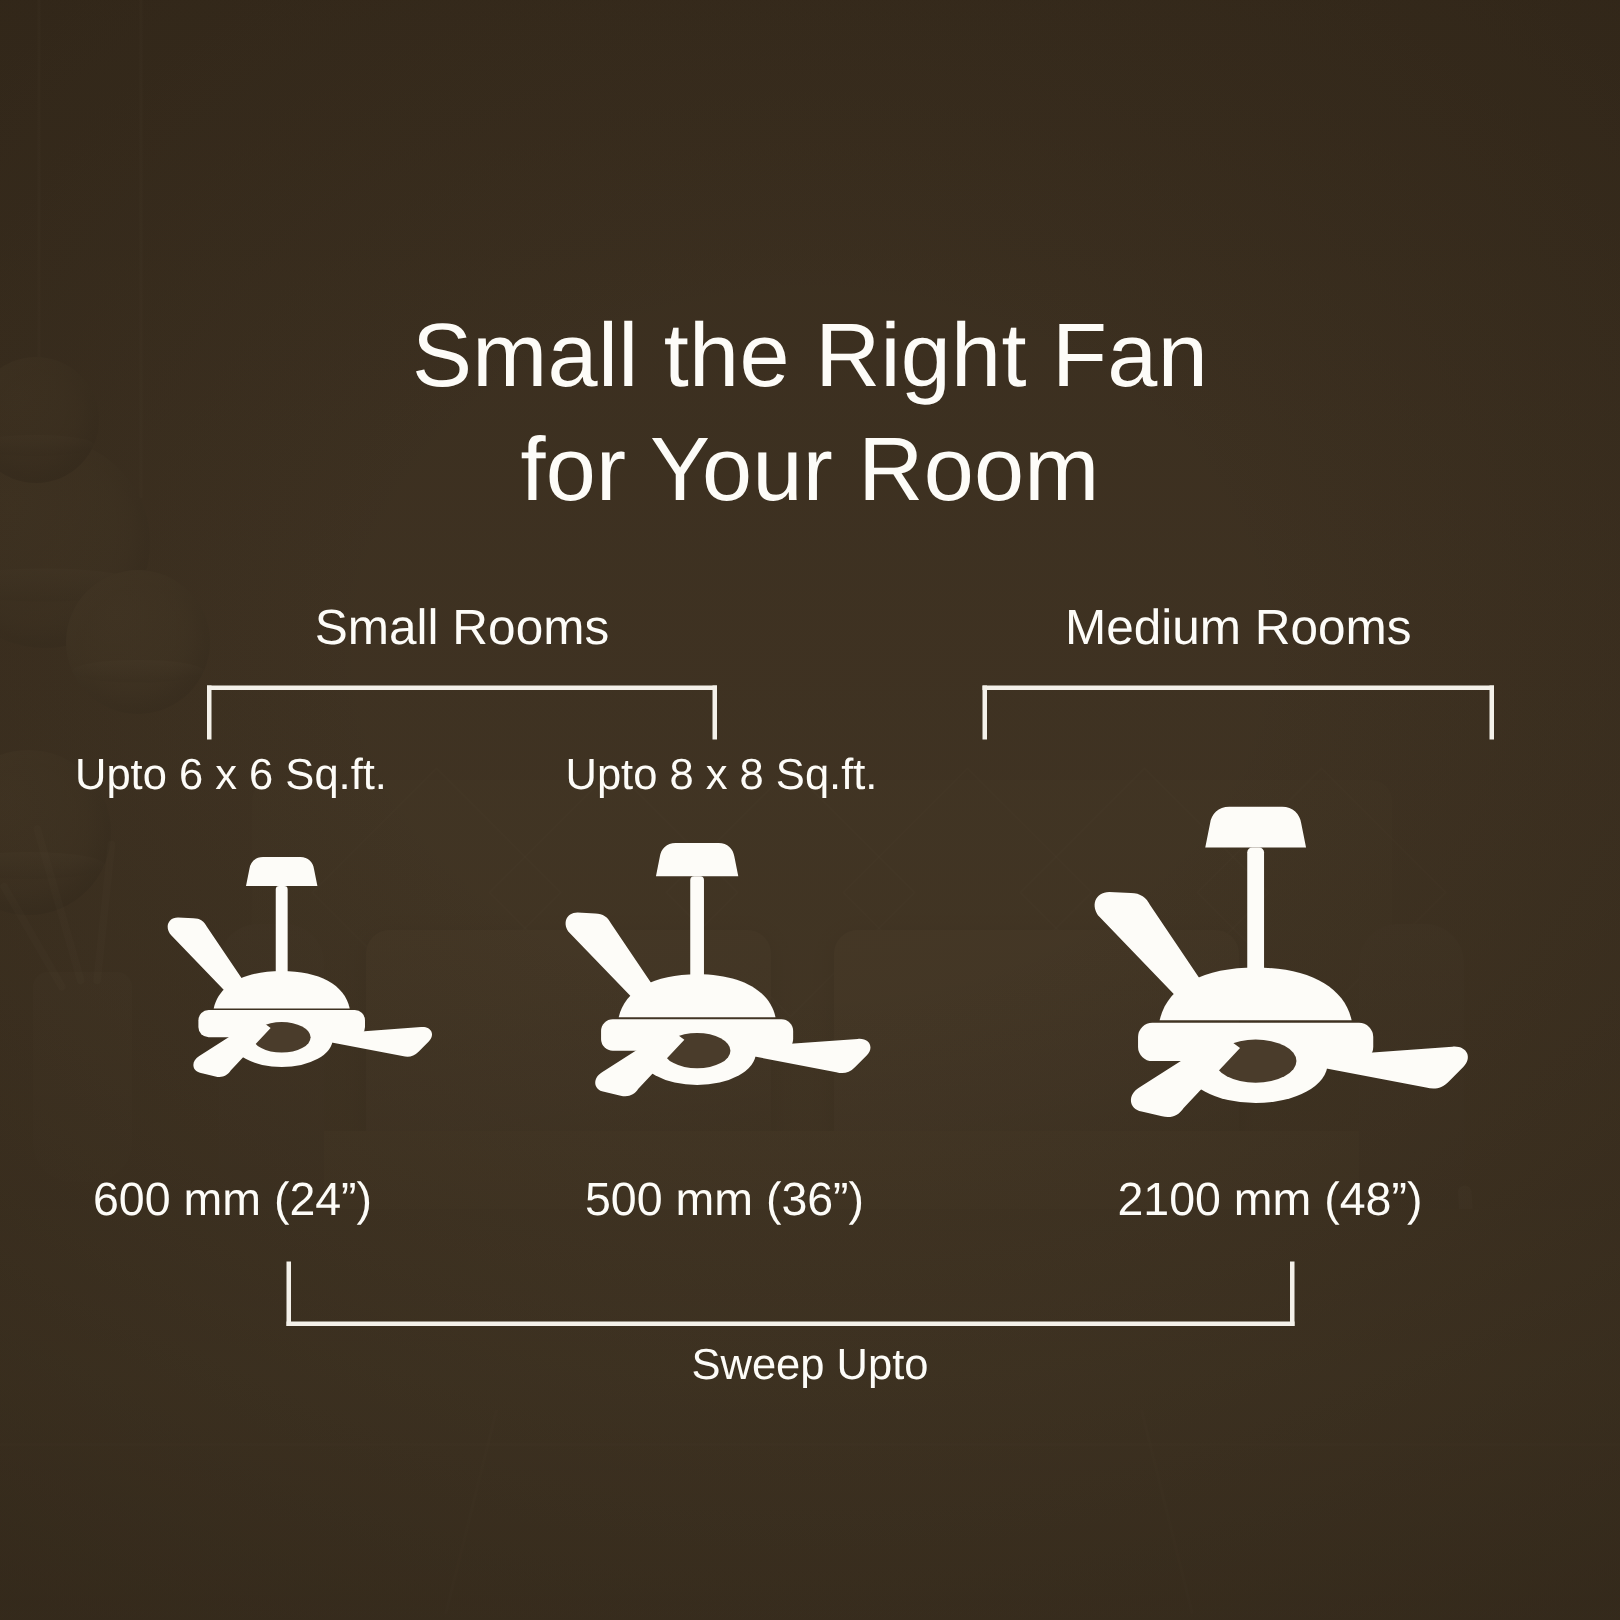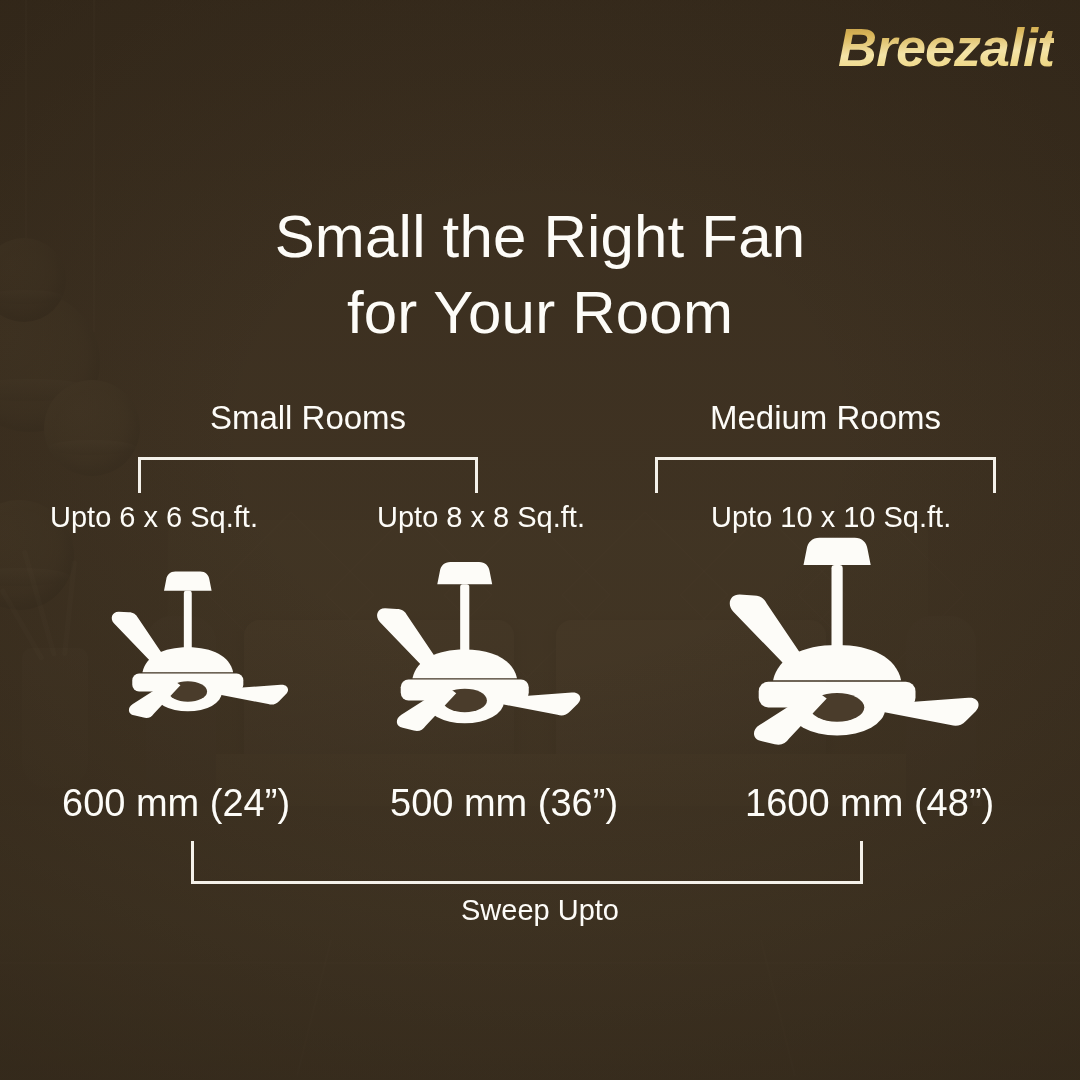--- a/index.html
+++ b/index.html
@@ -173,21 +173,21 @@
 
   
   .fan { position:absolute; }
   .fan svg { display:block; width:100%; height:100%; }
 
   .fan-1 { left:101px; top:568px; width:194px; height:170px; }
   .fan-2 { left:352px; top:558px; width:249px; height:196px; }
   .fan-3 { left:681px; top:533px; width:341px; height:240px; }
 
   .mm-label {
-    position:absolute; color:#fdfcf8; font-size:38px; font-weight:400;
+    position:absolute; color:#fdfcf8; font-size:31px; font-weight:400;
     white-space:nowrap;
   }
   .mm-1 { left:62px;  top:782px; }
   .mm-2 { left:390px; top:782px; }
   .mm-3 { left:745px; top:782px; }
 
   
   .bracket-up { position:absolute; height:43px; }
   .bracket-up .bar {
     position:absolute; left:0; right:0; bottom:0; height:3px; background:#f4f1ea;
@@ -251,21 +251,20 @@
     <div class="bg-floor-tile" style="left:0;   top:962px; width:1080px; height:2px;"></div>
     <div class="bg-floor-tile" style="left:330px; top:940px; width:2px; height:140px; transform:rotate(14deg); transform-origin:top center;"></div>
     <div class="bg-floor-tile" style="left:760px; top:940px; width:2px; height:140px; transform:rotate(-14deg); transform-origin:top center;"></div>
 
     <div class="bg-overlay"></div>
     <div class="bg-vignette"></div>
   </div>
 
   <div class="content">
 
-    <div class="logo">Breezalit</div>
 
     <div class="headline">
       <span>Small the Right Fan</span>
       <span class="l2">for Your Room</span>
     </div>
 
     <div class="cat-label cat-medium">Medium Rooms</div>
     <div class="cat-label cat-small">Small Rooms</div>
 
     <div class="bracket-down br-small">
@@ -274,21 +273,20 @@
       <div class="leg r"></div>
     </div>
     <div class="bracket-down br-medium">
       <div class="bar"></div>
       <div class="leg l"></div>
       <div class="leg r"></div>
     </div>
 
     <div class="size-label sz-1">Upto 6 x 6 Sq.ft.</div>
     <div class="size-label sz-2">Upto 8 x 8 Sq.ft.</div>
-    <div class="size-label sz-3">Upto 10 x 10 Sq.ft.</div>
 
     <div class="fan fan-1">
       <svg viewBox="0 0 340 300" xmlns="http://www.w3.org/2000/svg" aria-hidden="true">
         <g fill="#fdfcf8">
           <path d="M130 6 h44 c9 0 15 6 16 14 l4 20 h-84 l4-20 c1-8 7-14 16-14 z"></path>
           <rect x="145" y="40" width="14" height="108" rx="4"></rect>
           <path d="M152 140 c44 0 74 16 80 44 H72 c6-28 36-44 80-44 z"></path>
           <path d="M66 186 h172 a12 12 0 0 1 12 12 v8 a12 12 0 0 1 -12 12 H66 a12 12 0 0 1 -12 -12 v-8 a12 12 0 0 1 12 -12 z"></path>
           <ellipse cx="152" cy="220" rx="60" ry="33"></ellipse>
           <ellipse cx="152" cy="218" rx="34" ry="18" fill="#4a3c2b"></ellipse>
@@ -326,21 +324,21 @@
           <ellipse cx="152" cy="218" rx="34" ry="18" fill="#4a3c2b"></ellipse>
           <path d="M103 182 L22 98 c-8-9-4-21 8-21 l18 1 c8 0 13 4 16 10 l58 86 z"></path>
           <path d="M124 196 L55 240 c-10 6-9 18 2 20 l17 4 c8 2 14-1 18-7 l47-50 z"></path>
           <path d="M206 214 L316 206 c12-1 17 9 9 17 l-12 12 c-6 6-12 7-19 5 l-94-18 z"></path>
         </g>
       </svg>
     </div>
 
     <div class="mm-label mm-1">600 mm (24”)</div>
     <div class="mm-label mm-2">500 mm (36”)</div>
-    <div class="mm-label mm-3">1600 mm (48”)</div>
+    <div class="mm-label mm-3">2100 mm (48”)</div>
 
     <div class="bracket-up br-sweep">
       <div class="bar"></div>
       <div class="leg l"></div>
       <div class="leg r"></div>
     </div>
 
     <div class="sweep-label">Sweep Upto</div>
 
   </div>

